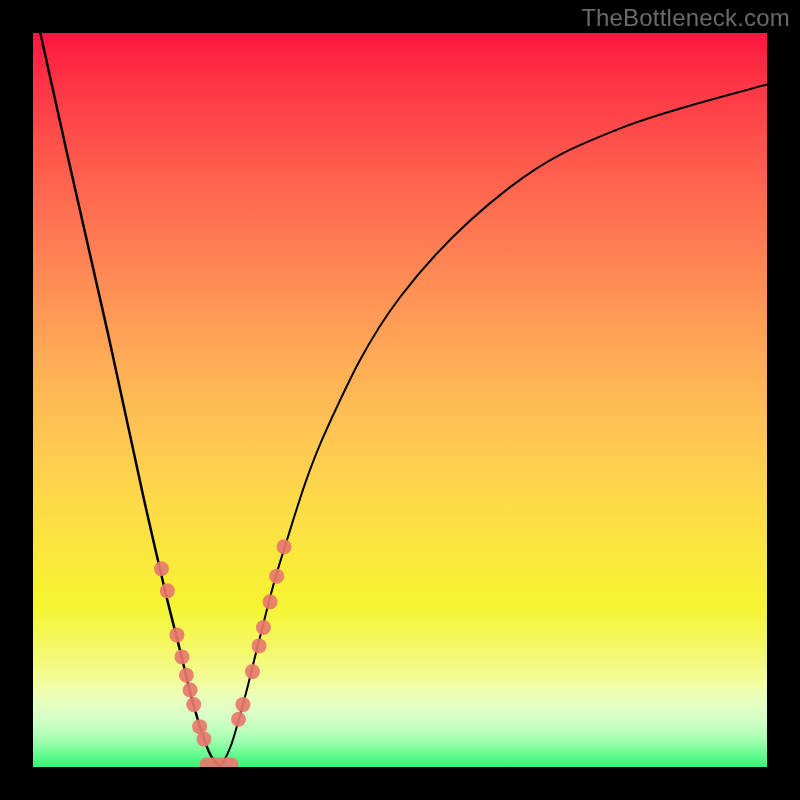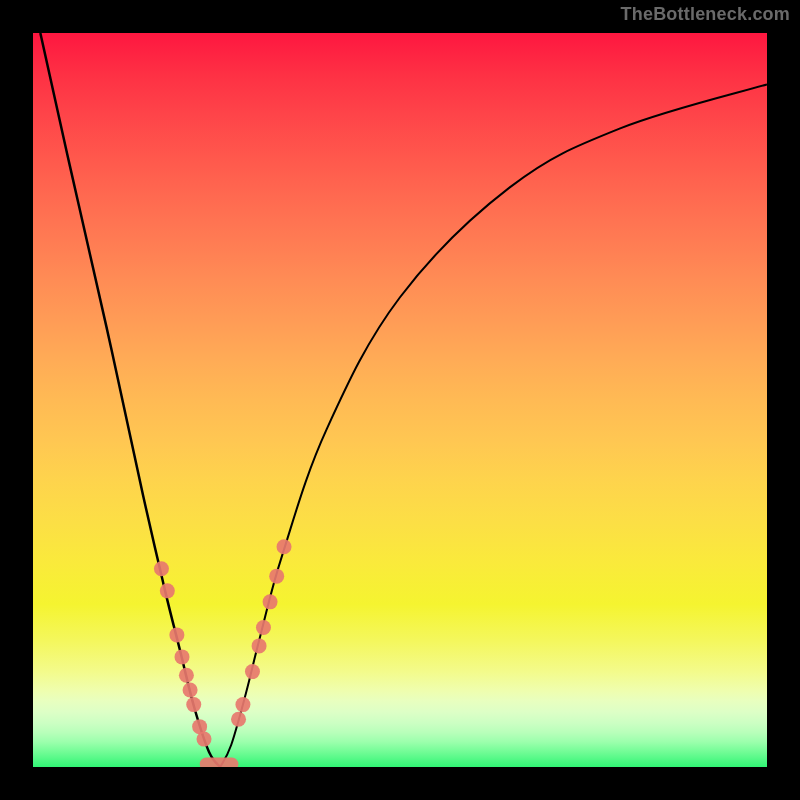--- a/index.html
+++ b/index.html
@@ -15,22 +15,22 @@
     width: 800px;
     height: 800px;
     background: #000;
   }
   .watermark {
     position: absolute;
     top: 4px;
     right: 10px;
     color: #6a6a6a;
     font-family: Arial, Helvetica, sans-serif;
-    font-size: 18px;
-    font-weight: 700;
+    font-size: 24px;
+    font-weight: 400;
     letter-spacing: 0.2px;
     z-index: 10;
   }
   .plot {
     position: absolute;
     left: 33px;
     top: 33px;
     width: 734px;
     height: 734px;
     background: linear-gradient(

